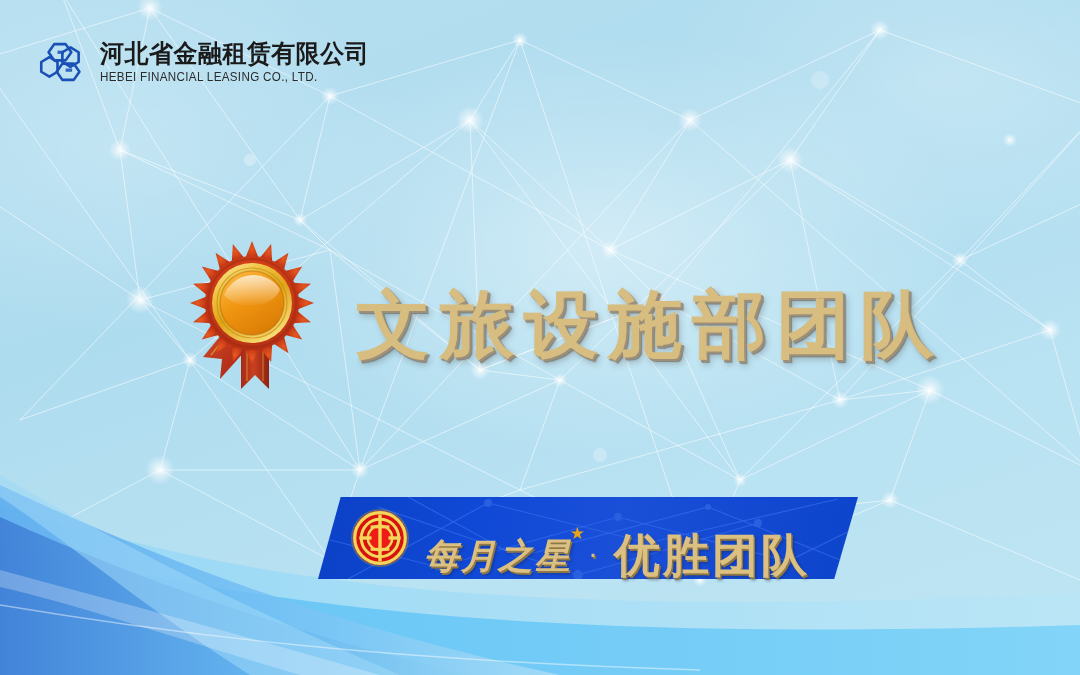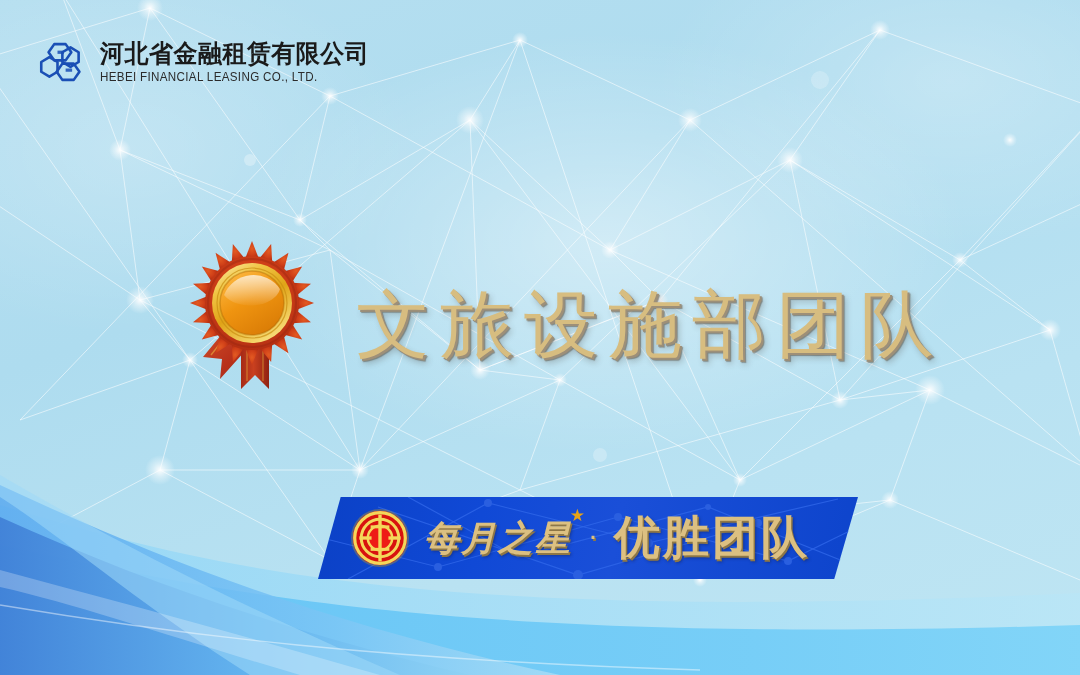--- a/index.html
+++ b/index.html
@@ -81,21 +81,21 @@
     width: 142px;
     height: 164px;
   }
 
   
   .main-title {
     position: absolute;
     left: 356px;
     top: 288px;
     font-size: 74px;
-    font-weight: 400;
+    font-weight: 700;
     line-height: 1;
     color: #d7bd80;
     letter-spacing: 10px;
     white-space: nowrap;
     text-shadow:
        2px 2px 0 #9d8f78,
        3px 3px 1px rgba(90,82,70,0.55),
        4px 5px 6px rgba(70,64,55,0.30);
   }
 
@@ -122,21 +122,21 @@
     align-items: center;
     padding-left: 32px;
     gap: 14px;
   }
   .union-emblem { width: 60px; height: 60px; flex: none; }
   .banner-text {
     display: flex;
     align-items: center;
     gap: 12px;
     position: relative;
-    top: 0;
+    top: 18px;
   }
   .banner-star-wrap { position: relative; display: inline-block; }
   .banner-main {
     font-size: 35px;
     font-weight: 700;
     color: #dcc081;
     letter-spacing: 2px;
     font-style: italic;
     font-family: "Liberation Serif", "DejaVu Serif", serif;
     text-shadow: 1.5px 2px 0 #8e7746, 2.5px 3px 3px rgba(20,30,80,0.45);

